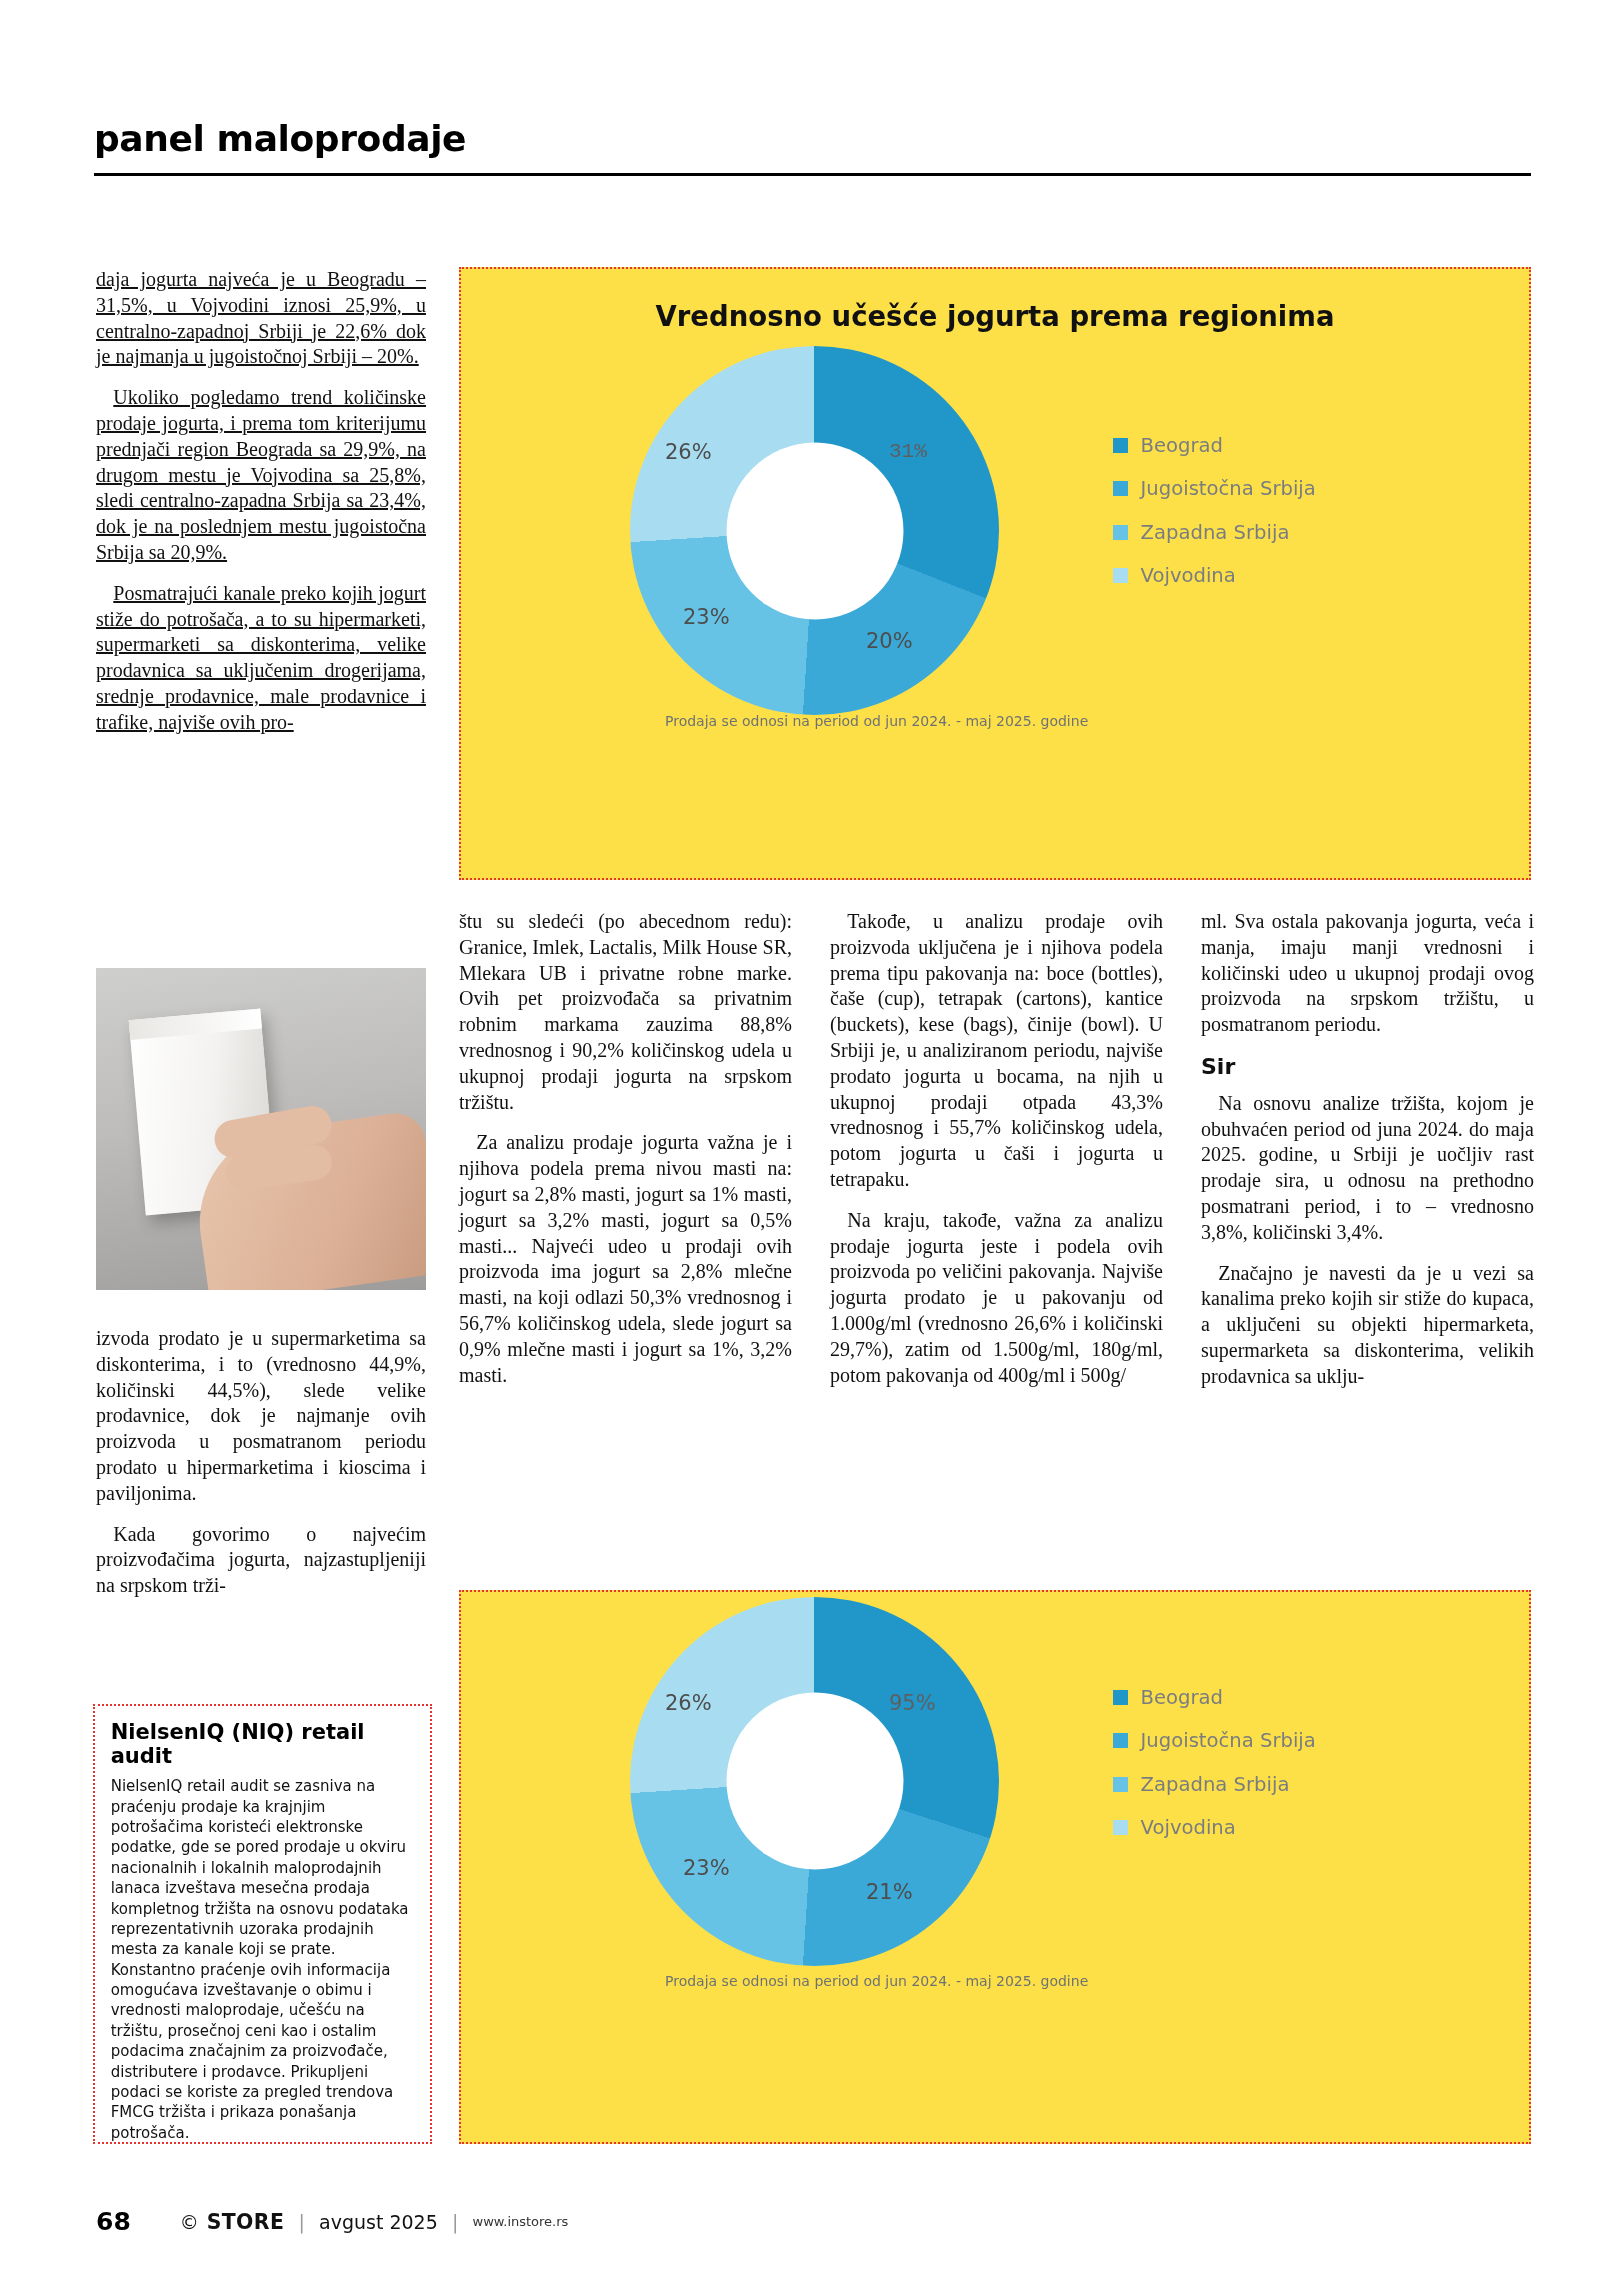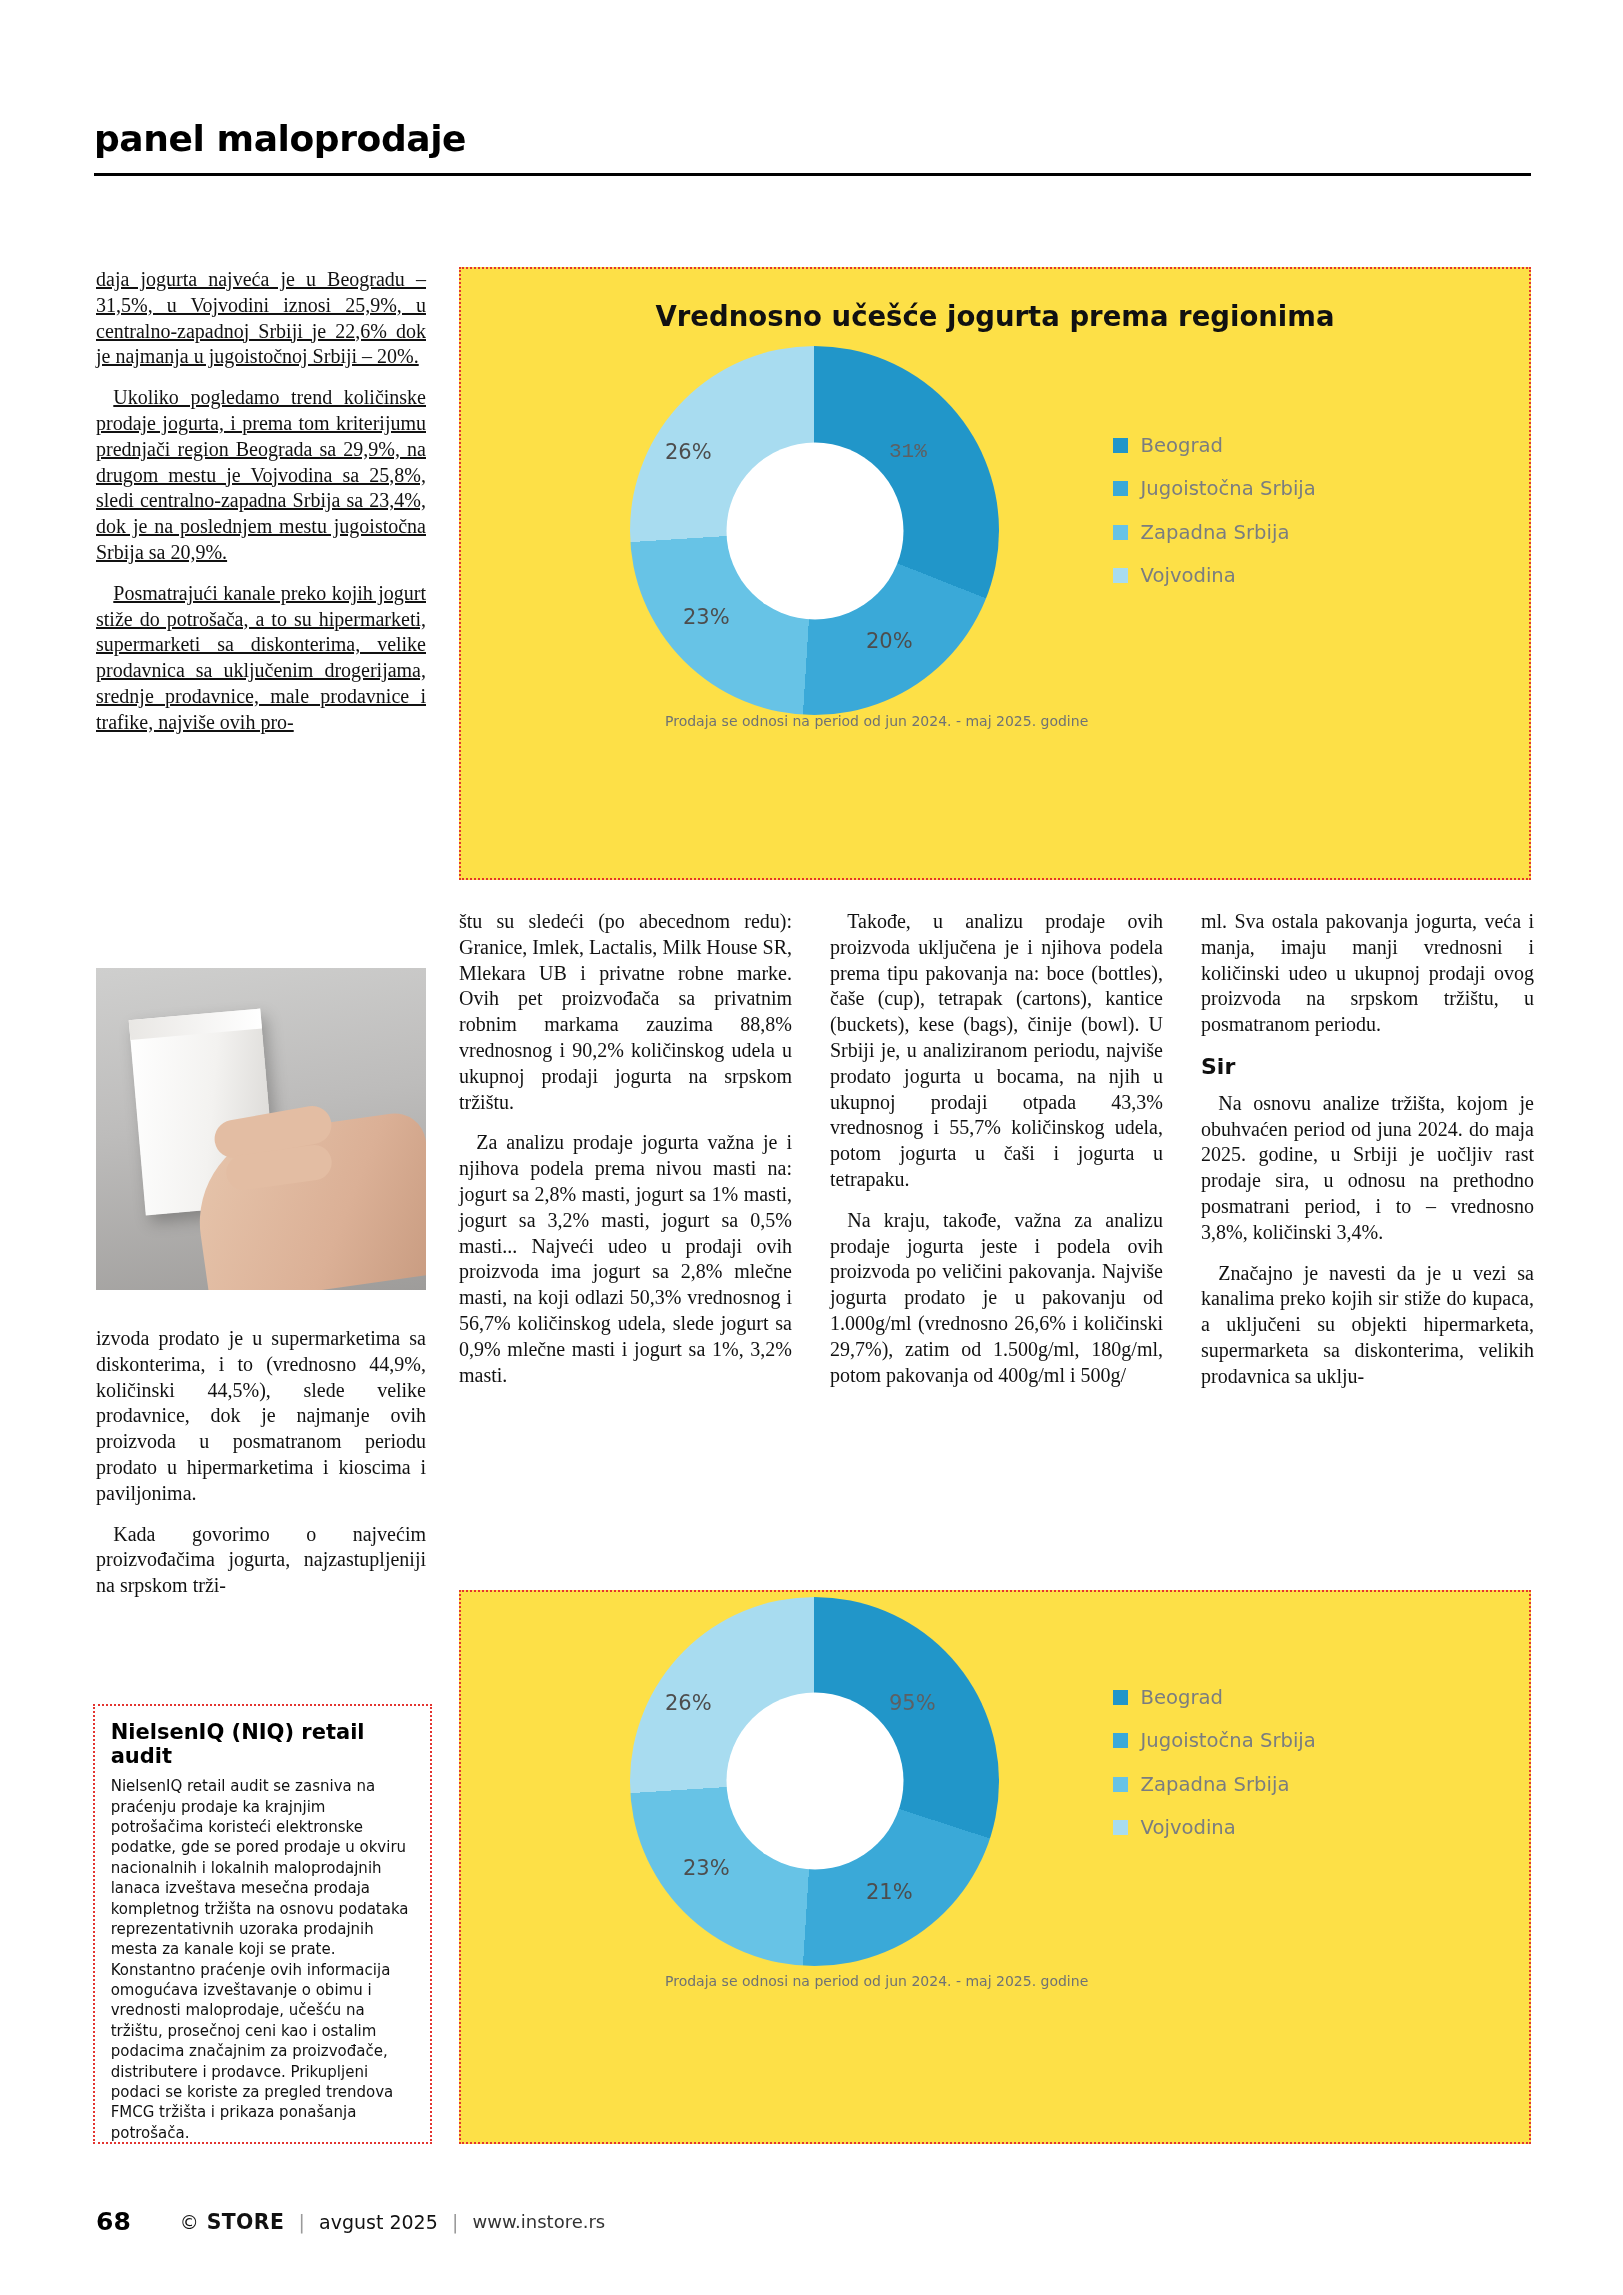--- a/index.html
+++ b/index.html
@@ -286,21 +286,21 @@
     font-weight: bold;
     font-size: 20.4px;
     letter-spacing: 0.4px;
   }
   .footer-sep {
     color: #9a9a9a;
     margin: 0 6.3px;
   }
   .footer-url {
     color: #333;
-    font-size: 18px;
+    font-size: 13px;
   }
 </style>
 </head>
 <body>
 
 <div class="page">
 
   <div class="masthead">
     <div class="masthead-title">panel maloprodaje</div>
     <div class="masthead-rule"></div>

